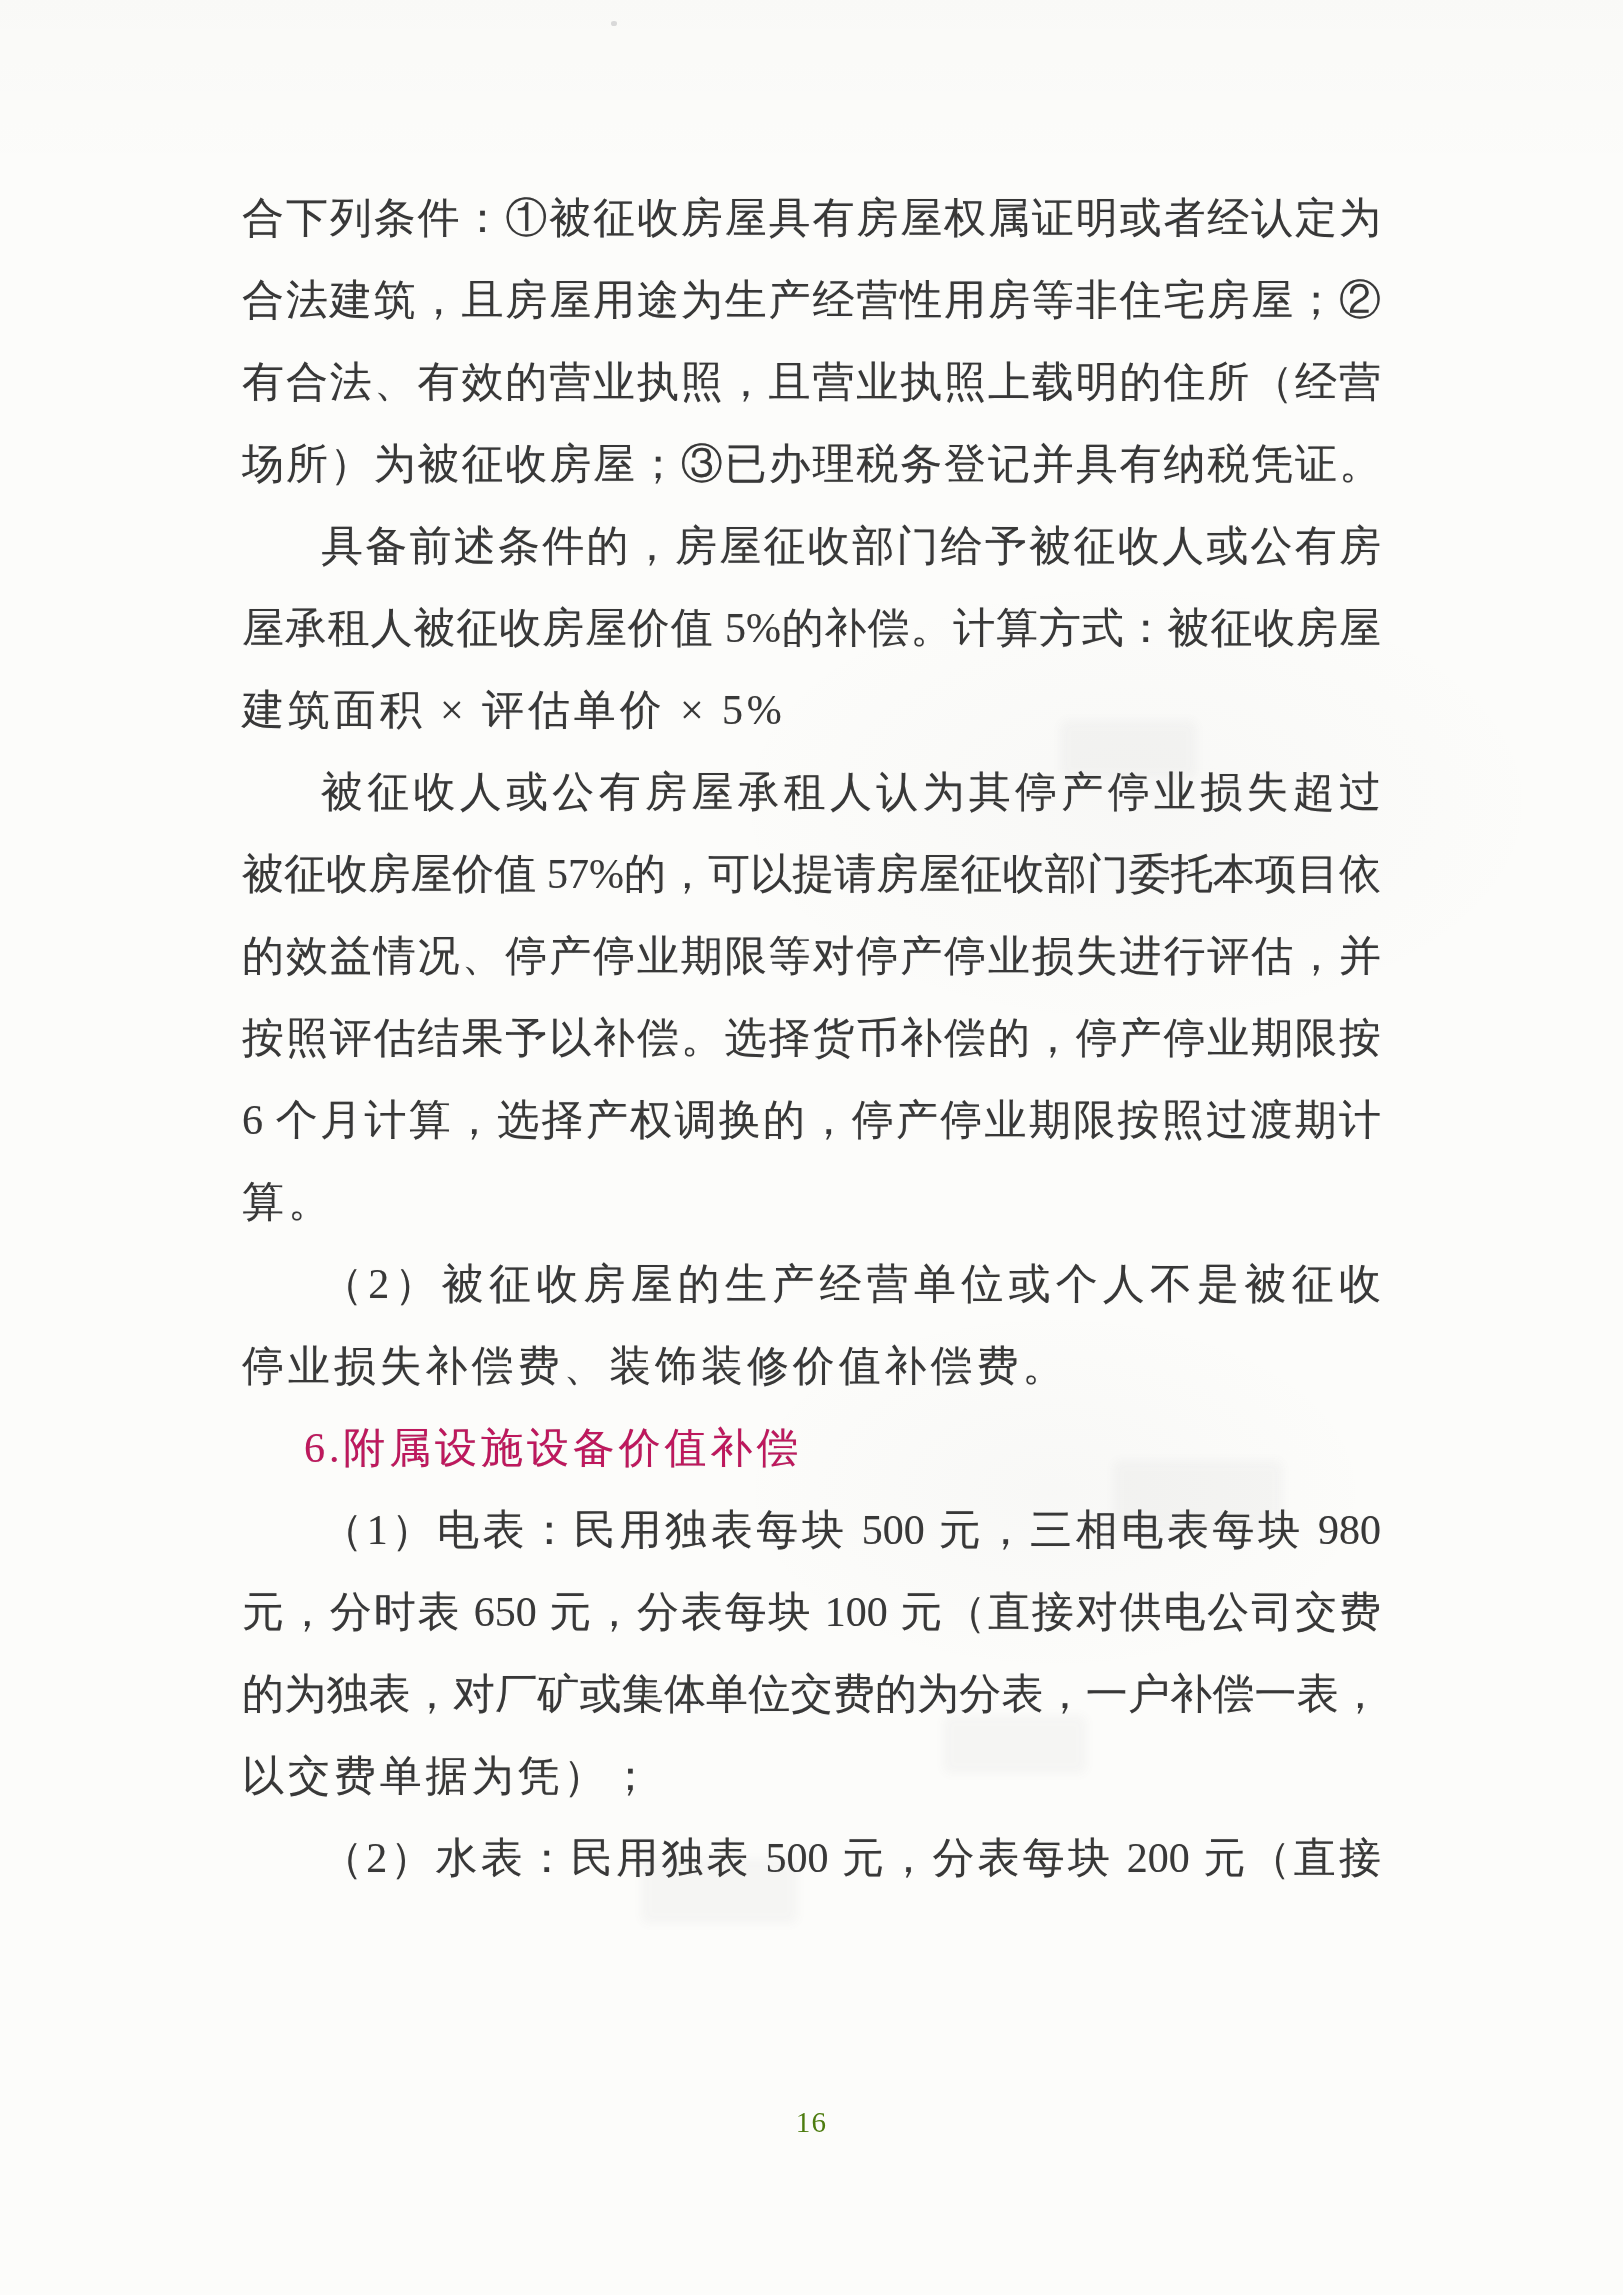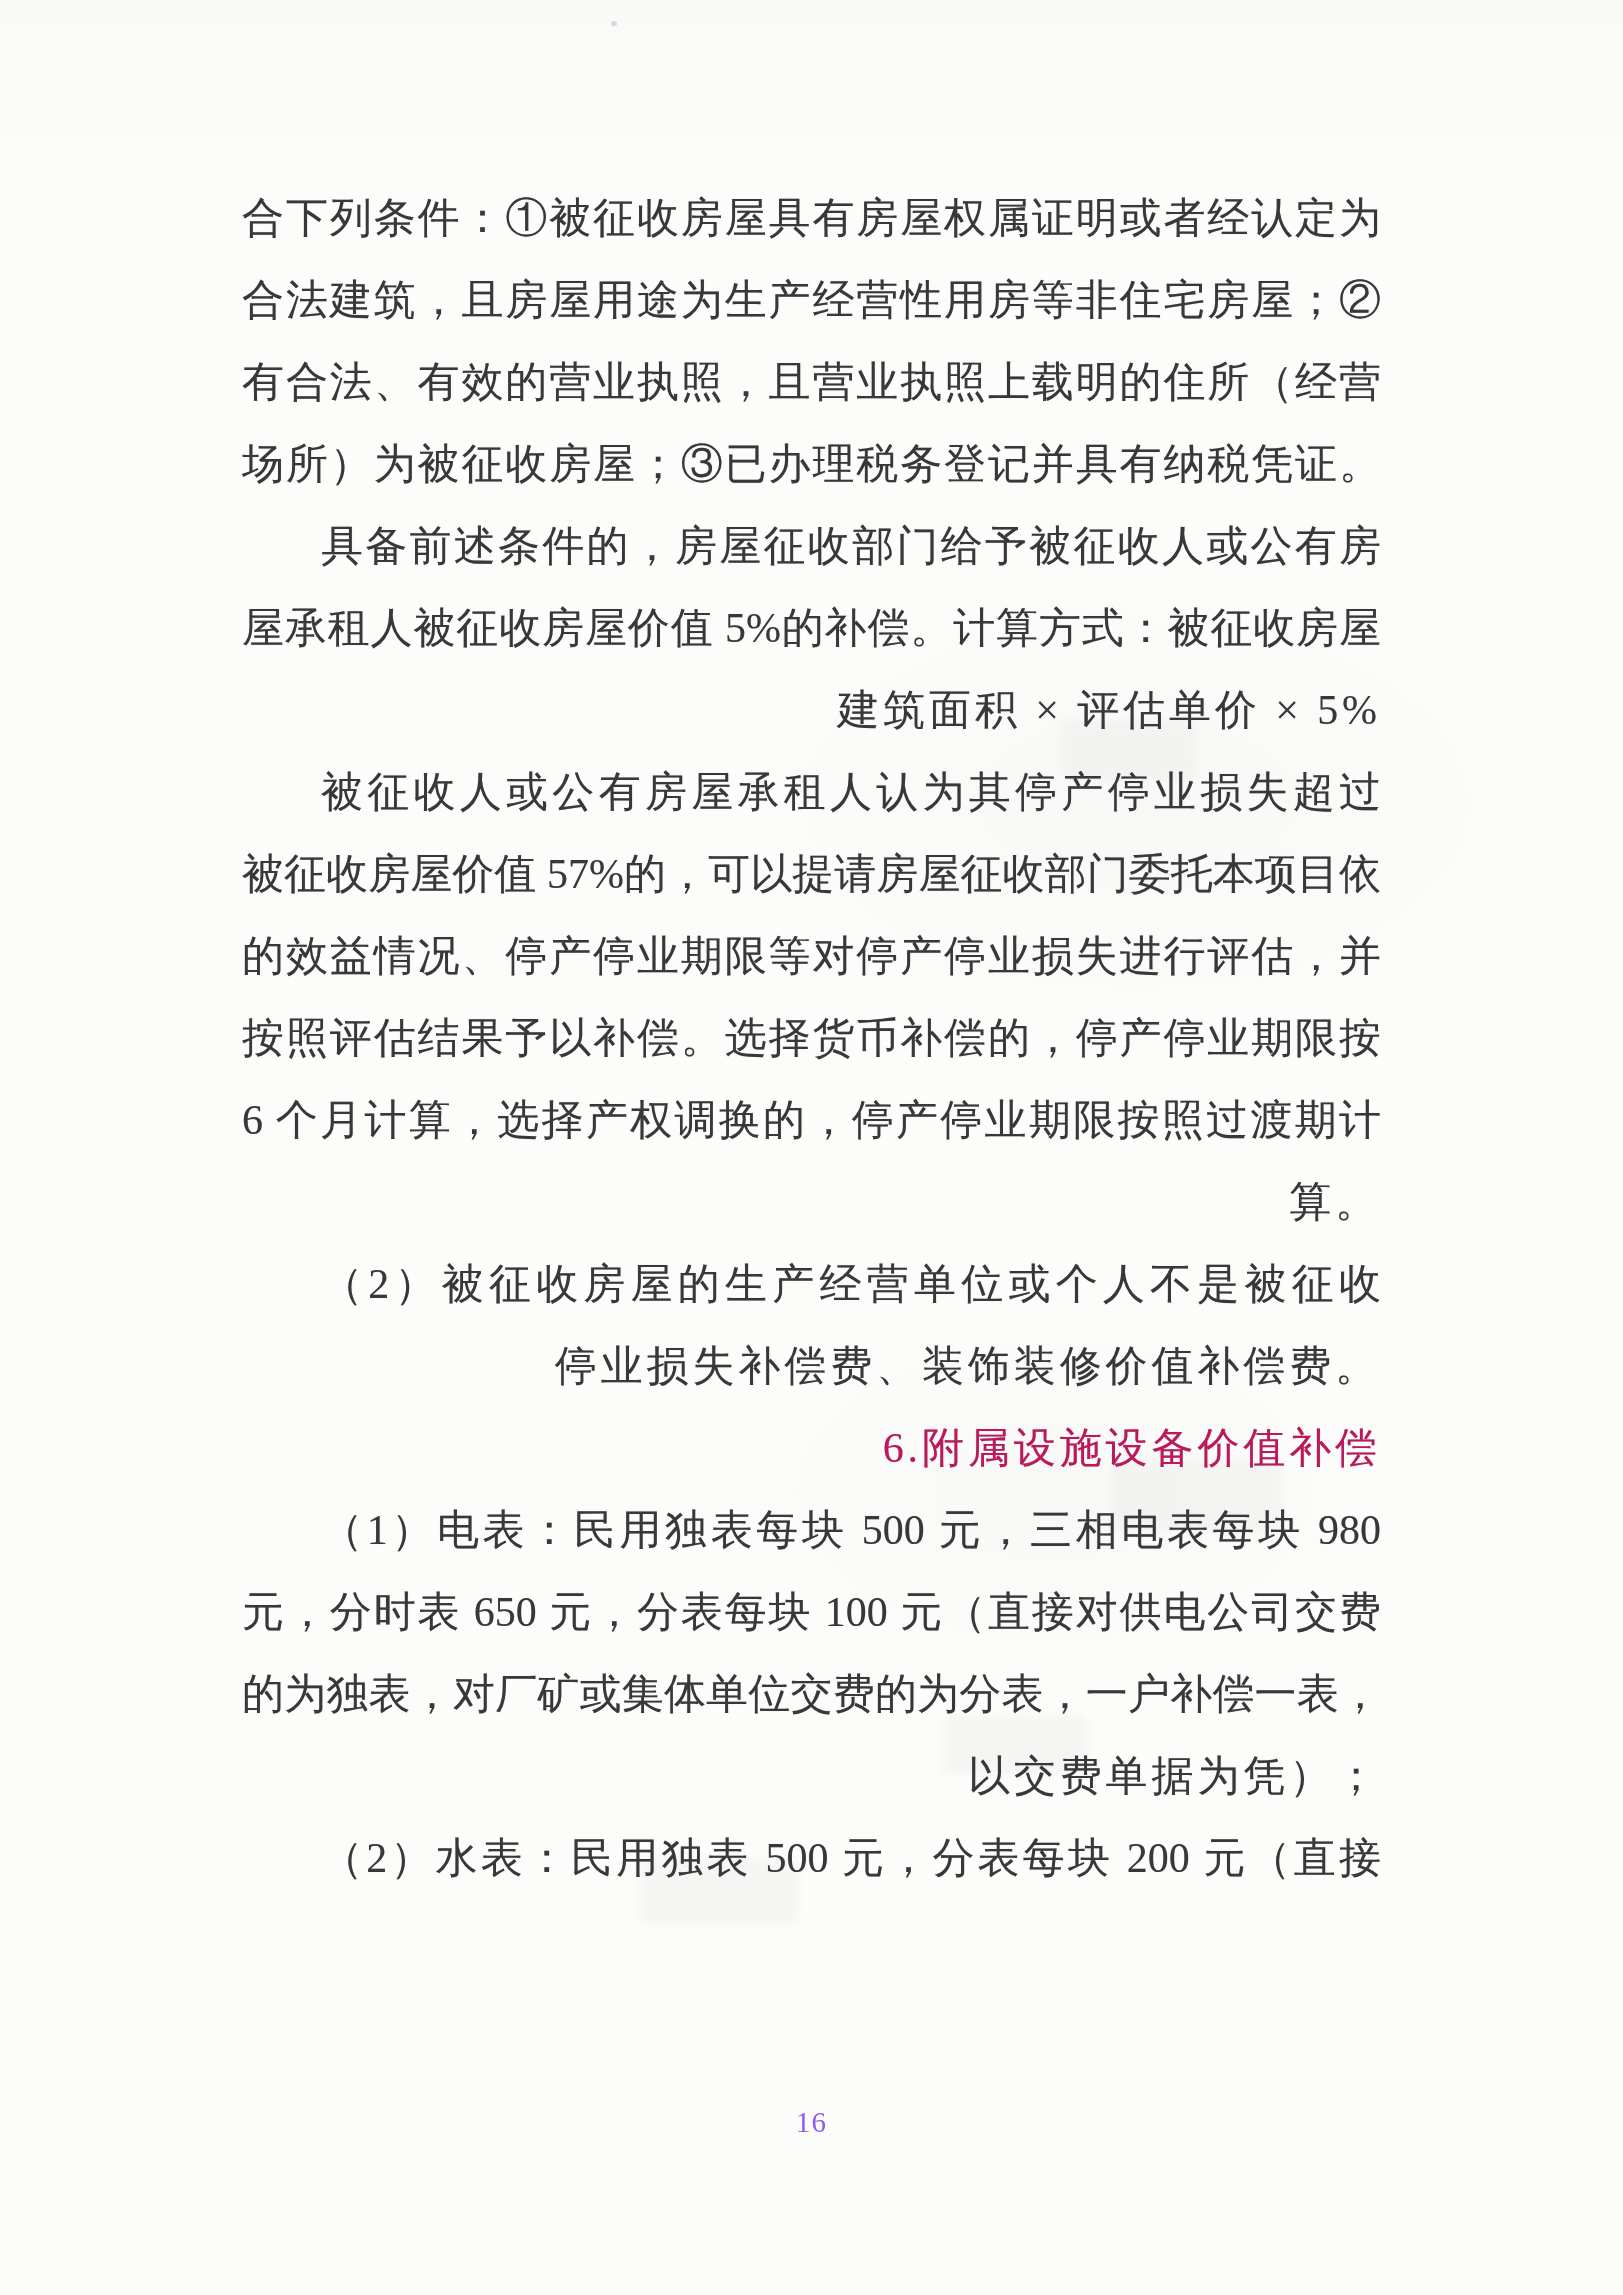--- a/index.html
+++ b/index.html
@@ -30,41 +30,41 @@
     position: absolute;
     top: 177px;
     left: 242px;
     width: 1139px;
   }
   .line {
     height: 82px;
     line-height: 82px;
     font-size: 42px;
     white-space: nowrap;
-    text-align: right;
+    text-align: left;
     
     text-shadow: 0 0 0.7px rgba(55,55,55,0.35);
   }
   .line:not(.stretch) { letter-spacing: 3.9px; }
   .stretch {
     text-align: justify;
     text-align-last: justify;
   }
   .indent { text-indent: 79px; }
   .indent-sm { text-indent: 62px; }
   .bold { font-weight: 400; color: #be185d; }
   .page-number {
     position: absolute;
     top: 2106px;
     left: 0;
     width: 1623px;
     text-align: center;
     font-size: 29px;
     letter-spacing: 1.3px;
-    color: #8b5cf6;
+    color: #4d7c0f;
   }
   
   .speck {
     position: absolute;
     border-radius: 50%;
     background: #9a9aa0;
     opacity: 0.35;
   }
   .ghost {
     position: absolute;

